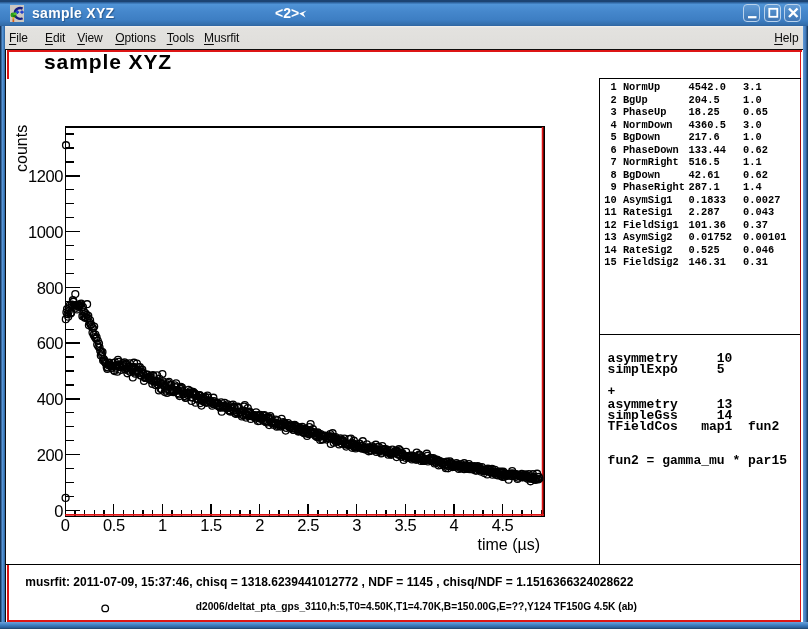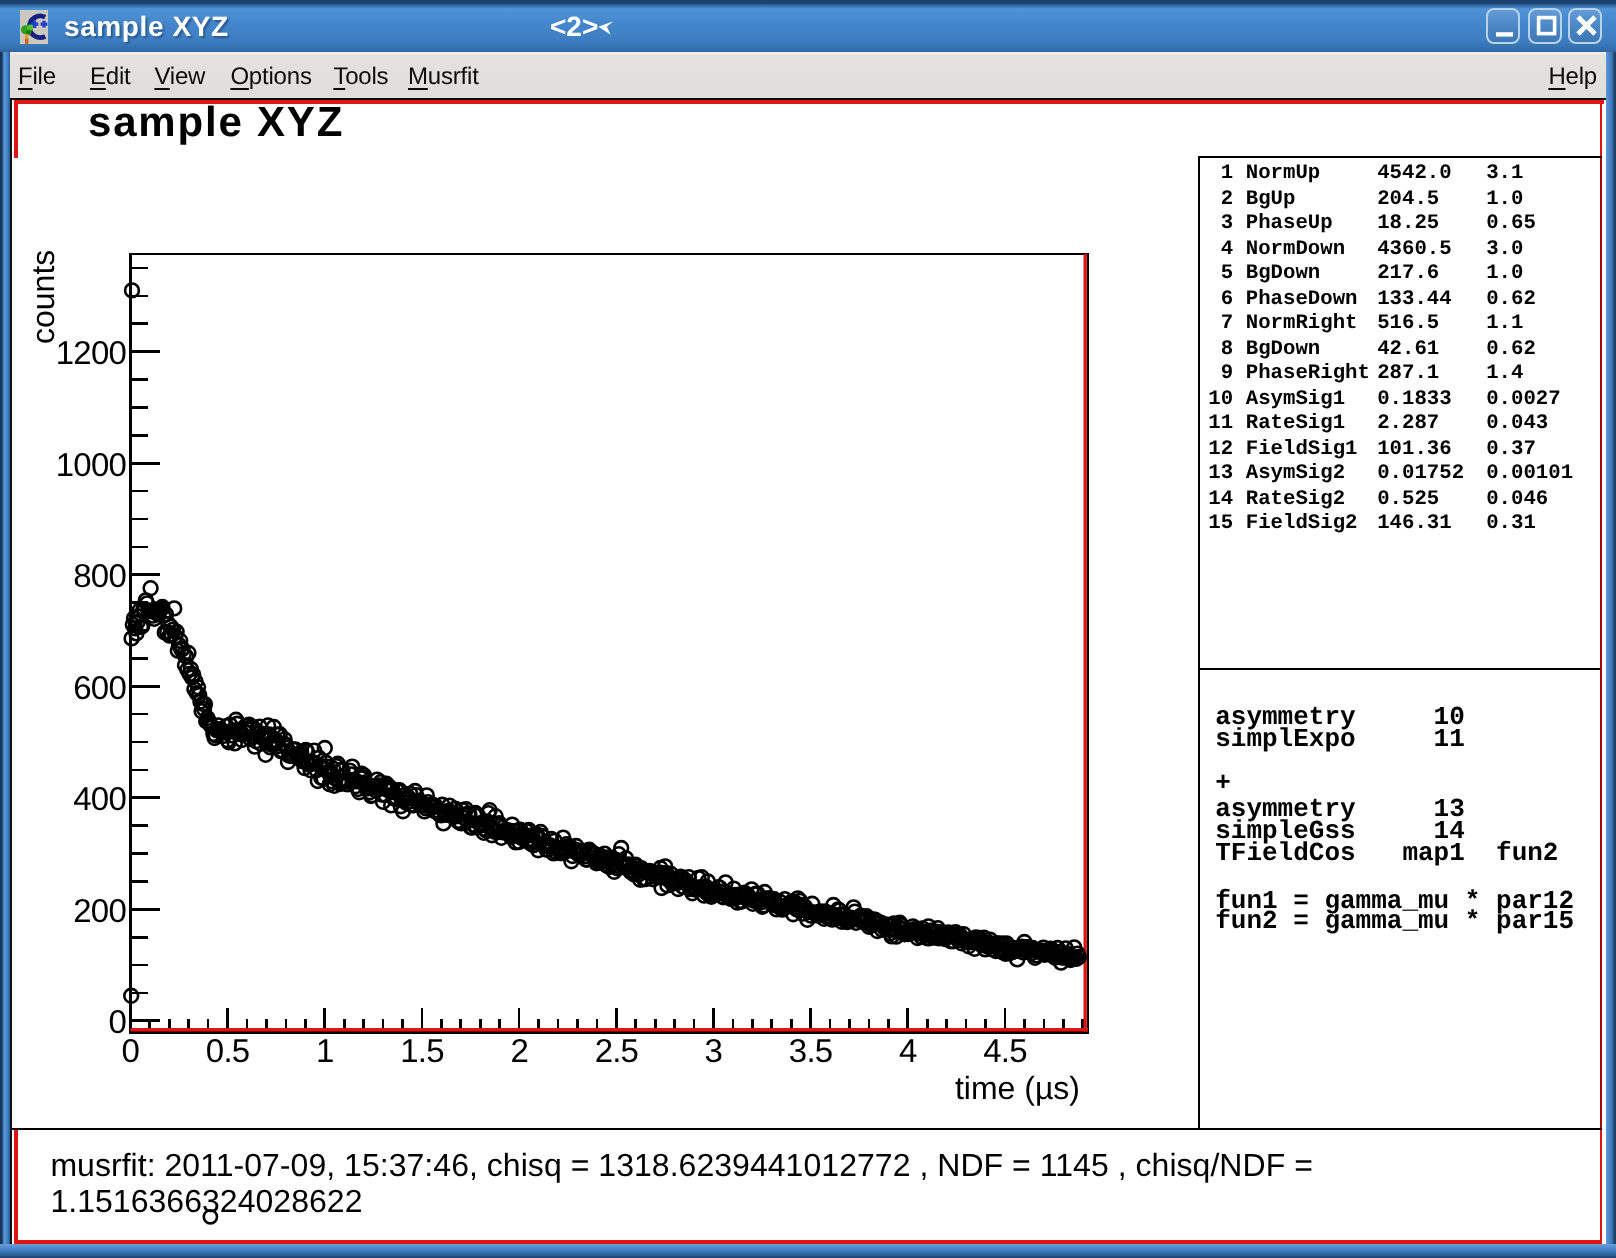--- a/index.html
+++ b/index.html
@@ -32,21 +32,21 @@
 #pbox{position:absolute;left:598.7px;top:78.2px;width:202.2px;height:256.6px;background:#fff;border:1.2px solid #000}
 .pr{position:absolute;left:0;width:808px;font-family:"Liberation Mono",monospace;font-weight:bold;font-size:10.35px;white-space:pre}
 .pr span{position:absolute;top:0}
 .c1{left:604.0px;width:12.6px;text-align:right}
 .c2{left:622.9px}.c3{left:688.6px}.c4{left:743.1px}
 
 #tbox{position:absolute;left:598.7px;top:334.2px;width:202.2px;height:231px;background:#fff;border:1.2px solid #000}
 .tr{position:absolute;left:607.6px;font-family:"Liberation Mono",monospace;font-weight:bold;font-size:13px;white-space:pre}
 
 #sepline{position:absolute;left:5.7px;top:564.3px;width:795.4px;height:1.1px;background:#000}
-#stats{position:absolute;left:25.2px;top:575.2px;font-size:16px;font-weight:normal;letter-spacing:.02px;color:#000}
+#stats{position:absolute;left:25.2px;top:575.2px;font-size:12px;font-weight:bold;letter-spacing:.02px;color:#000}
 #legend{position:absolute;left:195.8px;top:601.1px;font-size:10.2px;font-weight:bold;color:#000}
 </style></head><body>
 <div id="win">
  <div id="cframe"></div>
  <div class="red" style="left:6.9px;top:50.3px;width:794.8px;height:1.9px"></div>
  <div class="red" style="left:6.9px;top:50.3px;width:1.9px;height:28.3px"></div>
  <div class="red" style="left:6.9px;top:565.0px;width:1.9px;height:57.2px"></div>
  <div class="red" style="left:6.9px;top:620.4px;width:794.6px;height:1.8px"></div>
  <div id="ptitle">sample XYZ</div>
  <svg id="plot" width="808" height="629" viewBox="0 0 808 629">
@@ -976,28 +976,28 @@
     <div class="pr" style="top:156.3px"><span class="c1">7</span><span class="c2">NormRight</span><span class="c3">516.5</span><span class="c4">1.1</span></div>
     <div class="pr" style="top:168.8px"><span class="c1">8</span><span class="c2">BgDown</span><span class="c3">42.61</span><span class="c4">0.62</span></div>
     <div class="pr" style="top:181.3px"><span class="c1">9</span><span class="c2">PhaseRight</span><span class="c3">287.1</span><span class="c4">1.4</span></div>
     <div class="pr" style="top:193.8px"><span class="c1">10</span><span class="c2">AsymSig1</span><span class="c3">0.1833</span><span class="c4">0.0027</span></div>
     <div class="pr" style="top:206.3px"><span class="c1">11</span><span class="c2">RateSig1</span><span class="c3">2.287</span><span class="c4">0.043</span></div>
     <div class="pr" style="top:218.8px"><span class="c1">12</span><span class="c2">FieldSig1</span><span class="c3">101.36</span><span class="c4">0.37</span></div>
     <div class="pr" style="top:231.3px"><span class="c1">13</span><span class="c2">AsymSig2</span><span class="c3">0.01752</span><span class="c4">0.00101</span></div>
     <div class="pr" style="top:243.8px"><span class="c1">14</span><span class="c2">RateSig2</span><span class="c3">0.525</span><span class="c4">0.046</span></div>
     <div class="pr" style="top:256.3px"><span class="c1">15</span><span class="c2">FieldSig2</span><span class="c3">146.31</span><span class="c4">0.31</span></div>
     <div class="tr" style="top:350.9px">asymmetry     10</div>
-    <div class="tr" style="top:362.0px">simplExpo     11</div>
+    <div class="tr" style="top:362.0px">simplExpo     5</div>
     <div class="tr" style="top:384.1px">+</div>
     <div class="tr" style="top:396.7px">asymmetry     13</div>
     <div class="tr" style="top:407.7px">simpleGss     14</div>
     <div class="tr" style="top:418.8px">TFieldCos   map1  fun2</div>
-    <div class="tr" style="top:442.6px">fun1 = gamma_mu * par12</div>
     <div class="tr" style="top:452.9px">fun2 = gamma_mu * par15</div>
  <div id="stats">musrfit: 2011-07-09, 15:37:46, chisq = 1318.6239441012772 , NDF = 1145 , chisq/NDF = 1.1516366324028622</div>
+ <div id="legend">d2006/deltat_pta_gps_3110,h:5,T0=4.50K,T1=4.70K,B=150.00G,E=??,Y124 TF150G 4.5K (ab)</div>
  <div id="titlebar"></div>
  <div id="bleft"></div>
     <div id="bright"></div>
     <div id="bbottom"></div>
  <svg id="icon" width="14" height="17" viewBox="0 0 14 17">
   <rect x="0" y="0" width="14" height="17" fill="#cbc7c1"></rect>
   <path d="M12.6 3.6 A5.4 5.4 0 1 0 12.6 13.2" fill="none" stroke="#161f82" stroke-width="2.4"></path>
   <path d="M5.4 7.1 h3.8 M7.3 5.2 v3.8 M10.3 7.1 h3.4 M12 5.4 v3.4" stroke="#2140cc" stroke-width="1.6" fill="none"></path>
   <circle cx="2.8" cy="9.9" r="2.3" fill="#2d9e17"></circle>
   <circle cx="5.1" cy="8.9" r="1.6" fill="#52c12b"></circle>

